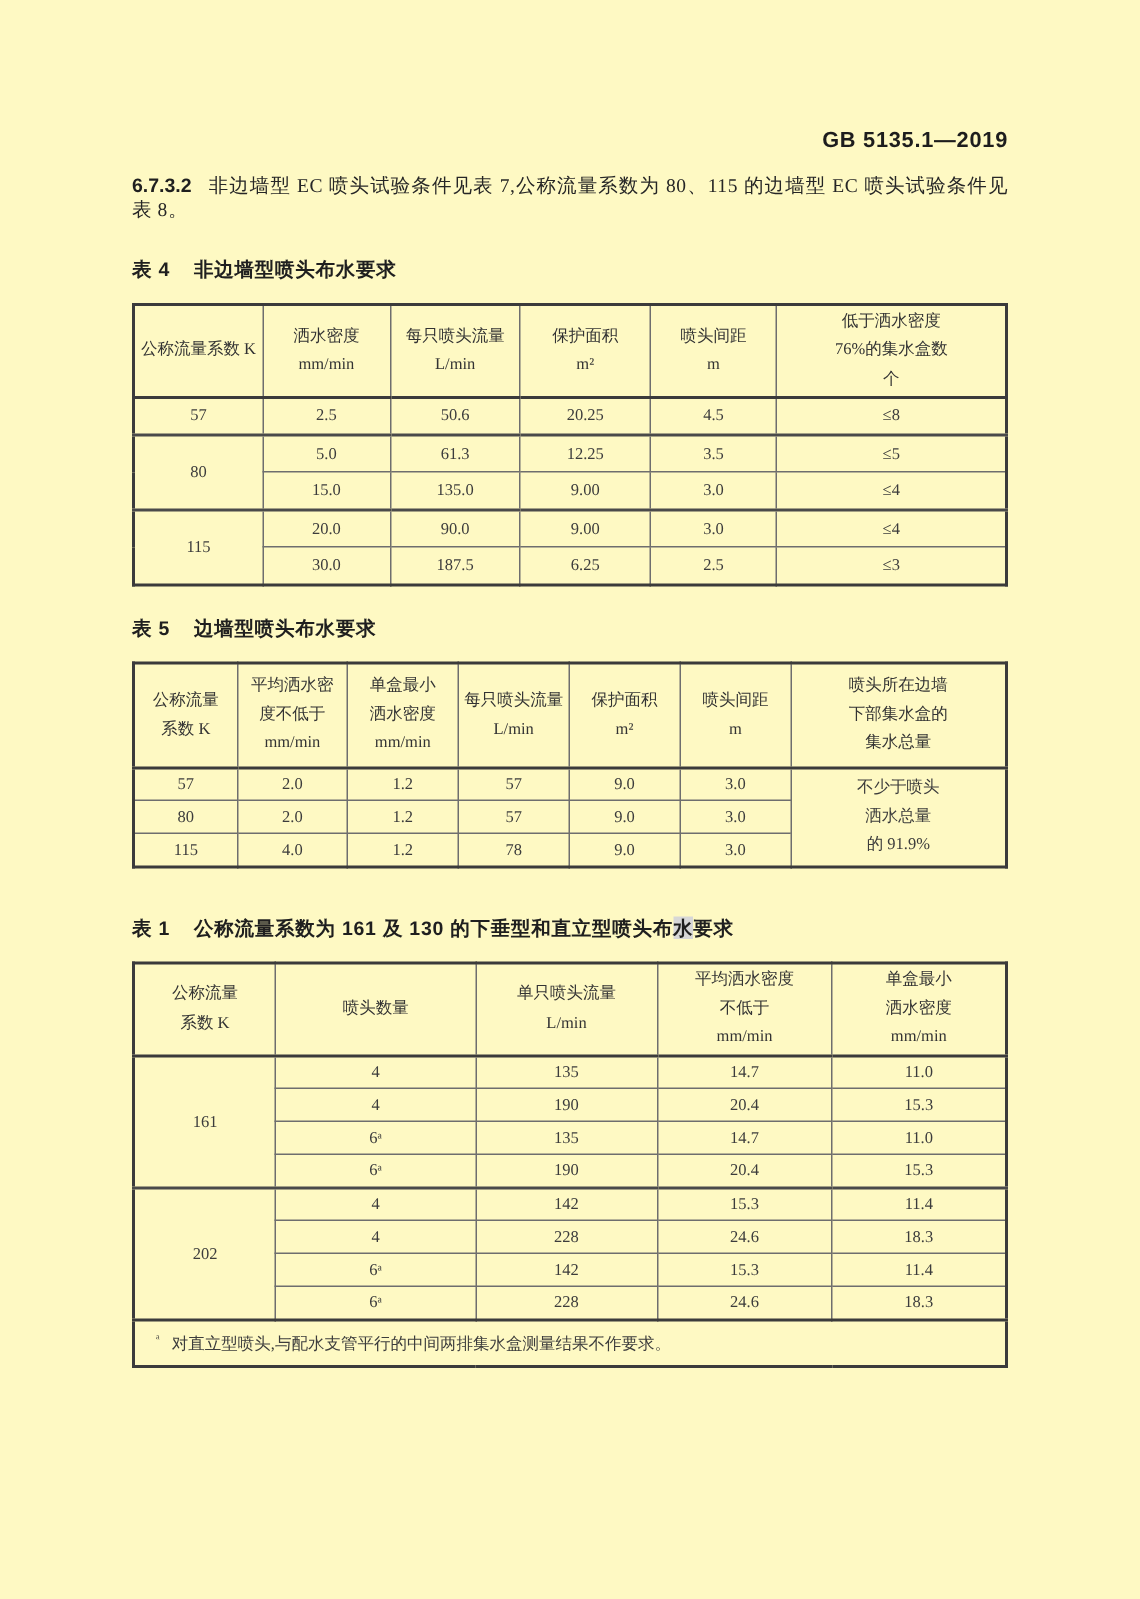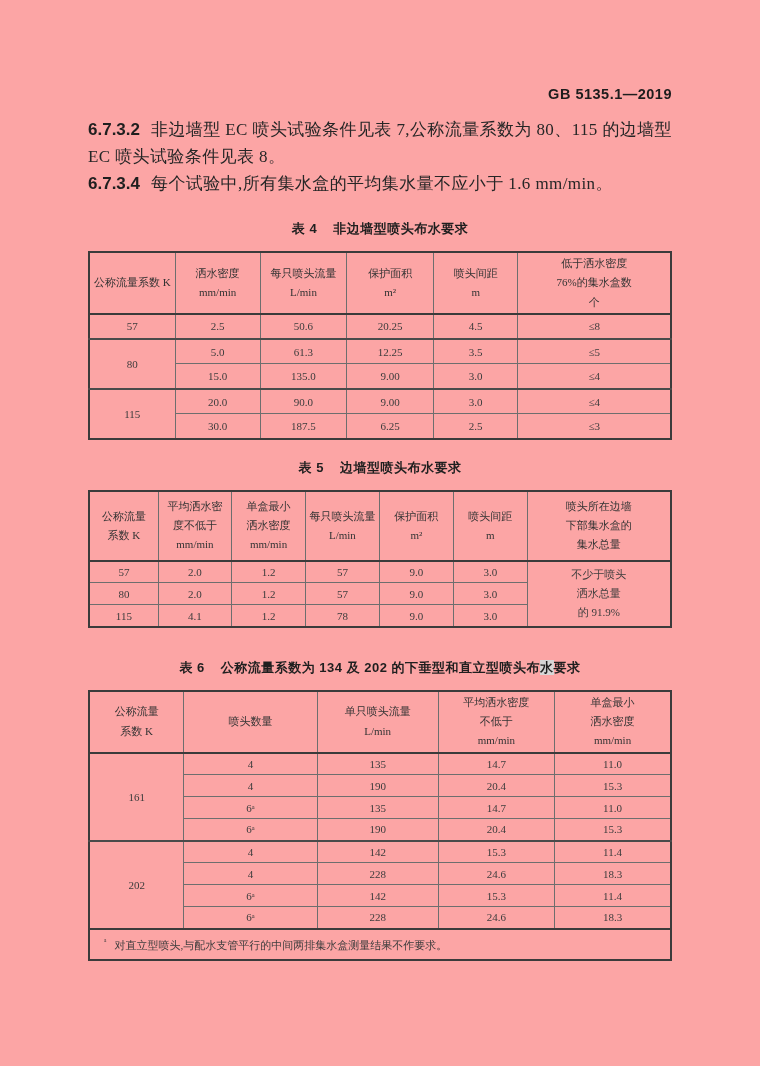--- a/index.html
+++ b/index.html
@@ -1,48 +1,48 @@
 <!DOCTYPE html>
 <html><head>
 <meta charset="utf-8">
 <style>
   html,body { margin:0; padding:0; background:#e8e8e8; }
   .page {
     position:relative;
     width:760px; height:1066px;
     margin:0 auto;
-    background:#fca5a5;
+    background:#fef9c3;
     font-family:"Liberation Serif","DejaVu Serif",serif;
     color:#262626;
     overflow:hidden;
   }
   .content { position:absolute; left:88px; top:0; width:584px; }
 
   .doc-header {
     margin-top:86px;
     text-align:right;
     font-family:"Liberation Sans","DejaVu Sans",sans-serif;
     font-weight:bold;
     font-size:14.5px;
     letter-spacing:0.5px;
     padding-right:0px;
     color:#1d1d1d;
   }
 
   .paras { margin-top:14px; }
-  .para { margin:0; font-size:17px; line-height:27px; text-align:justify; letter-spacing:0.4px; }
+  .para { margin:0; font-size:13px; line-height:16px; text-align:justify; letter-spacing:0.4px; }
   .clause-num {
     font-family:"Liberation Sans","DejaVu Sans",sans-serif;
     font-weight:bold; font-style:normal;
     margin-right:11px; letter-spacing:0;
     color:#1f1f1f;
   }
 
   .tbl-title {
-    text-align:center;
+    text-align:left;
     font-family:"Liberation Sans","DejaVu Sans",sans-serif;
     font-weight:bold; font-size:13px; color:#1f1f1f;
     letter-spacing:0.5px;
   }
   .tbl-title .tbl-label { margin-right:16px; }
   .t4-title { margin-top:23px; }
   .t5-title { margin-top:19px; }
   .t6-title { margin-top:31px; }
   .hl { background:#d7d7d7; }
 
@@ -82,21 +82,20 @@
 </head>
 <body>
 
 <div class="page">
   <div class="content">
 
     <div class="doc-header">GB 5135.1—2019</div>
 
     <div class="paras">
       <p class="para"><b class="clause-num">6.7.3.2</b><span>非边墙型 EC 喷头试验条件见表 7,公称流量系数为 80、115 的边墙型 EC 喷头试验条件见表 8。</span></p>
-      <p class="para"><b class="clause-num">6.7.3.4</b><span>每个试验中,所有集水盒的平均集水量不应小于 1.6 mm/min。</span></p>
     </div>
 
     <div class="tbl-title t4-title">
       <span class="tbl-label">表 4</span><span>非边墙型喷头布水要求</span>
     </div>
     <table class="gb t4">
       <colgroup>
         <col style="width:14.8%">
           <col style="width:14.6%">
           <col style="width:14.9%">
@@ -211,31 +210,31 @@
         <tr>
           <td>80</td>
           <td>2.0</td>
           <td>1.2</td>
           <td>57</td>
           <td>9.0</td>
           <td>3.0</td>
         </tr>
         <tr>
           <td>115</td>
-          <td>4.1</td>
+          <td>4.0</td>
           <td>1.2</td>
           <td>78</td>
           <td>9.0</td>
           <td>3.0</td>
         </tr>
       </tbody>
     </table>
 
     <div class="tbl-title t6-title">
-      <span class="tbl-label">表 6</span><span><span>公称流量系数为 134 及 202 的下垂型和直立型喷头布</span><span class="hl">水</span><span>要求</span></span>
+      <span class="tbl-label">表 1</span><span><span>公称流量系数为 161 及 130 的下垂型和直立型喷头布</span><span class="hl">水</span><span>要求</span></span>
     </div>
     <table class="gb t6">
       <colgroup>
         <col style="width:16.3%">
           <col style="width:22.9%">
           <col style="width:20.8%">
         <col style="width:20%">
           <col style="width:20%">
       </colgroup>
       <thead>

